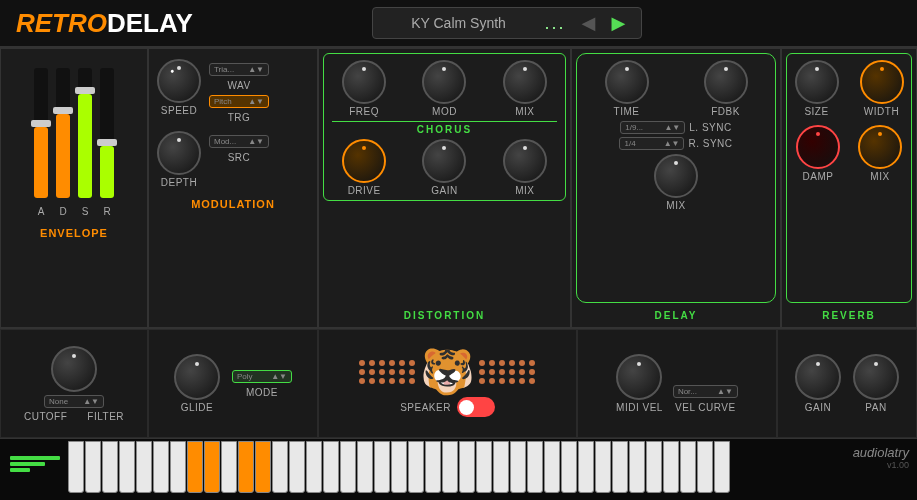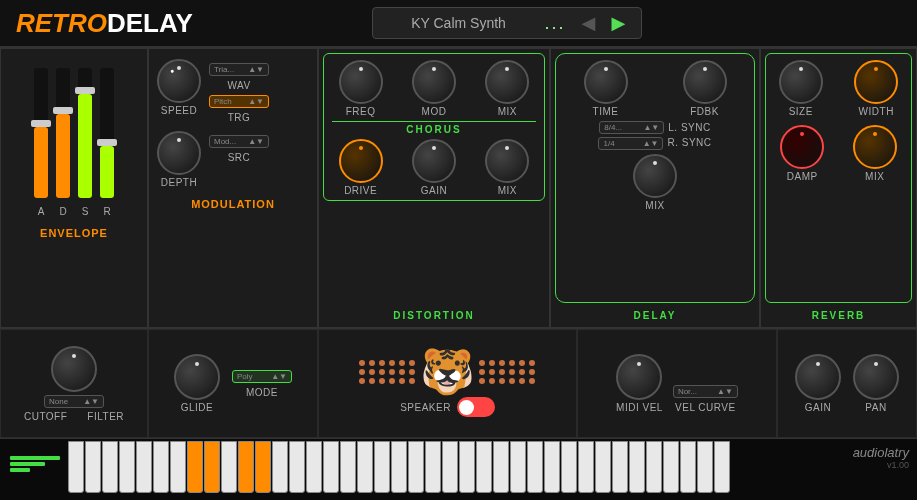--- a/index.html
+++ b/index.html
@@ -172,21 +172,21 @@
       align-items: center;
       padding: 8px 4px 4px;
     }
     .panel-mod {
       width: 170px;
       background: #1c1c1c;
       border: 1px solid #333;
       padding: 6px 8px 4px;
     }
     .panel-chorus-dist {
-      width: 232px;
+      width: 253px;
       background: #1c1c1c;
       border: 1px solid #333;
       padding: 4px;
       position: relative;
     }
     .panel-delay {
       width: 210px;
       background: #1c1c1c;
       border: 1px solid #333;
       padding: 4px;
@@ -403,26 +403,26 @@
           <div class="knob" style="width:44px;height:44px;border-radius:50%;background:radial-gradient(circle at 35% 35%,#444,#111);border:2px solid #555;position:relative;">
             <div style="width:4px;height:4px;background:#ddd;border-radius:50%;position:absolute;top:5px;left:50%;transform:translateX(-50%);"></div>
           </div>
           <span class="knob-label">FDBK</span>
         </div>
       </div>
 
       <div style="display:flex;flex-direction:column;gap:3px;align-items:center;margin:4px 0;">
         <div style="display:flex;align-items:center;gap:4px;">
           <div class="mini-dropdown" style="min-width:65px;">
-            <span>8/4...</span>
+            <span>1/9...</span>
             <span>▲▼</span>
           </div>
           <span class="knob-label">L. SYNC</span>
         </div>
-        <div style="display:flex;gap:4px;">
+        <div style="display:flex;align-items:center;gap:4px;">
           <div class="mini-dropdown" style="min-width:65px;">
             <span>1/4</span>
             <span>▲▼</span>
           </div>
           <span class="knob-label">R. SYNC</span>
         </div>
       </div>
 
       <div style="display:flex;justify-content:center;margin-top:4px;">
         <div class="knob-group">

